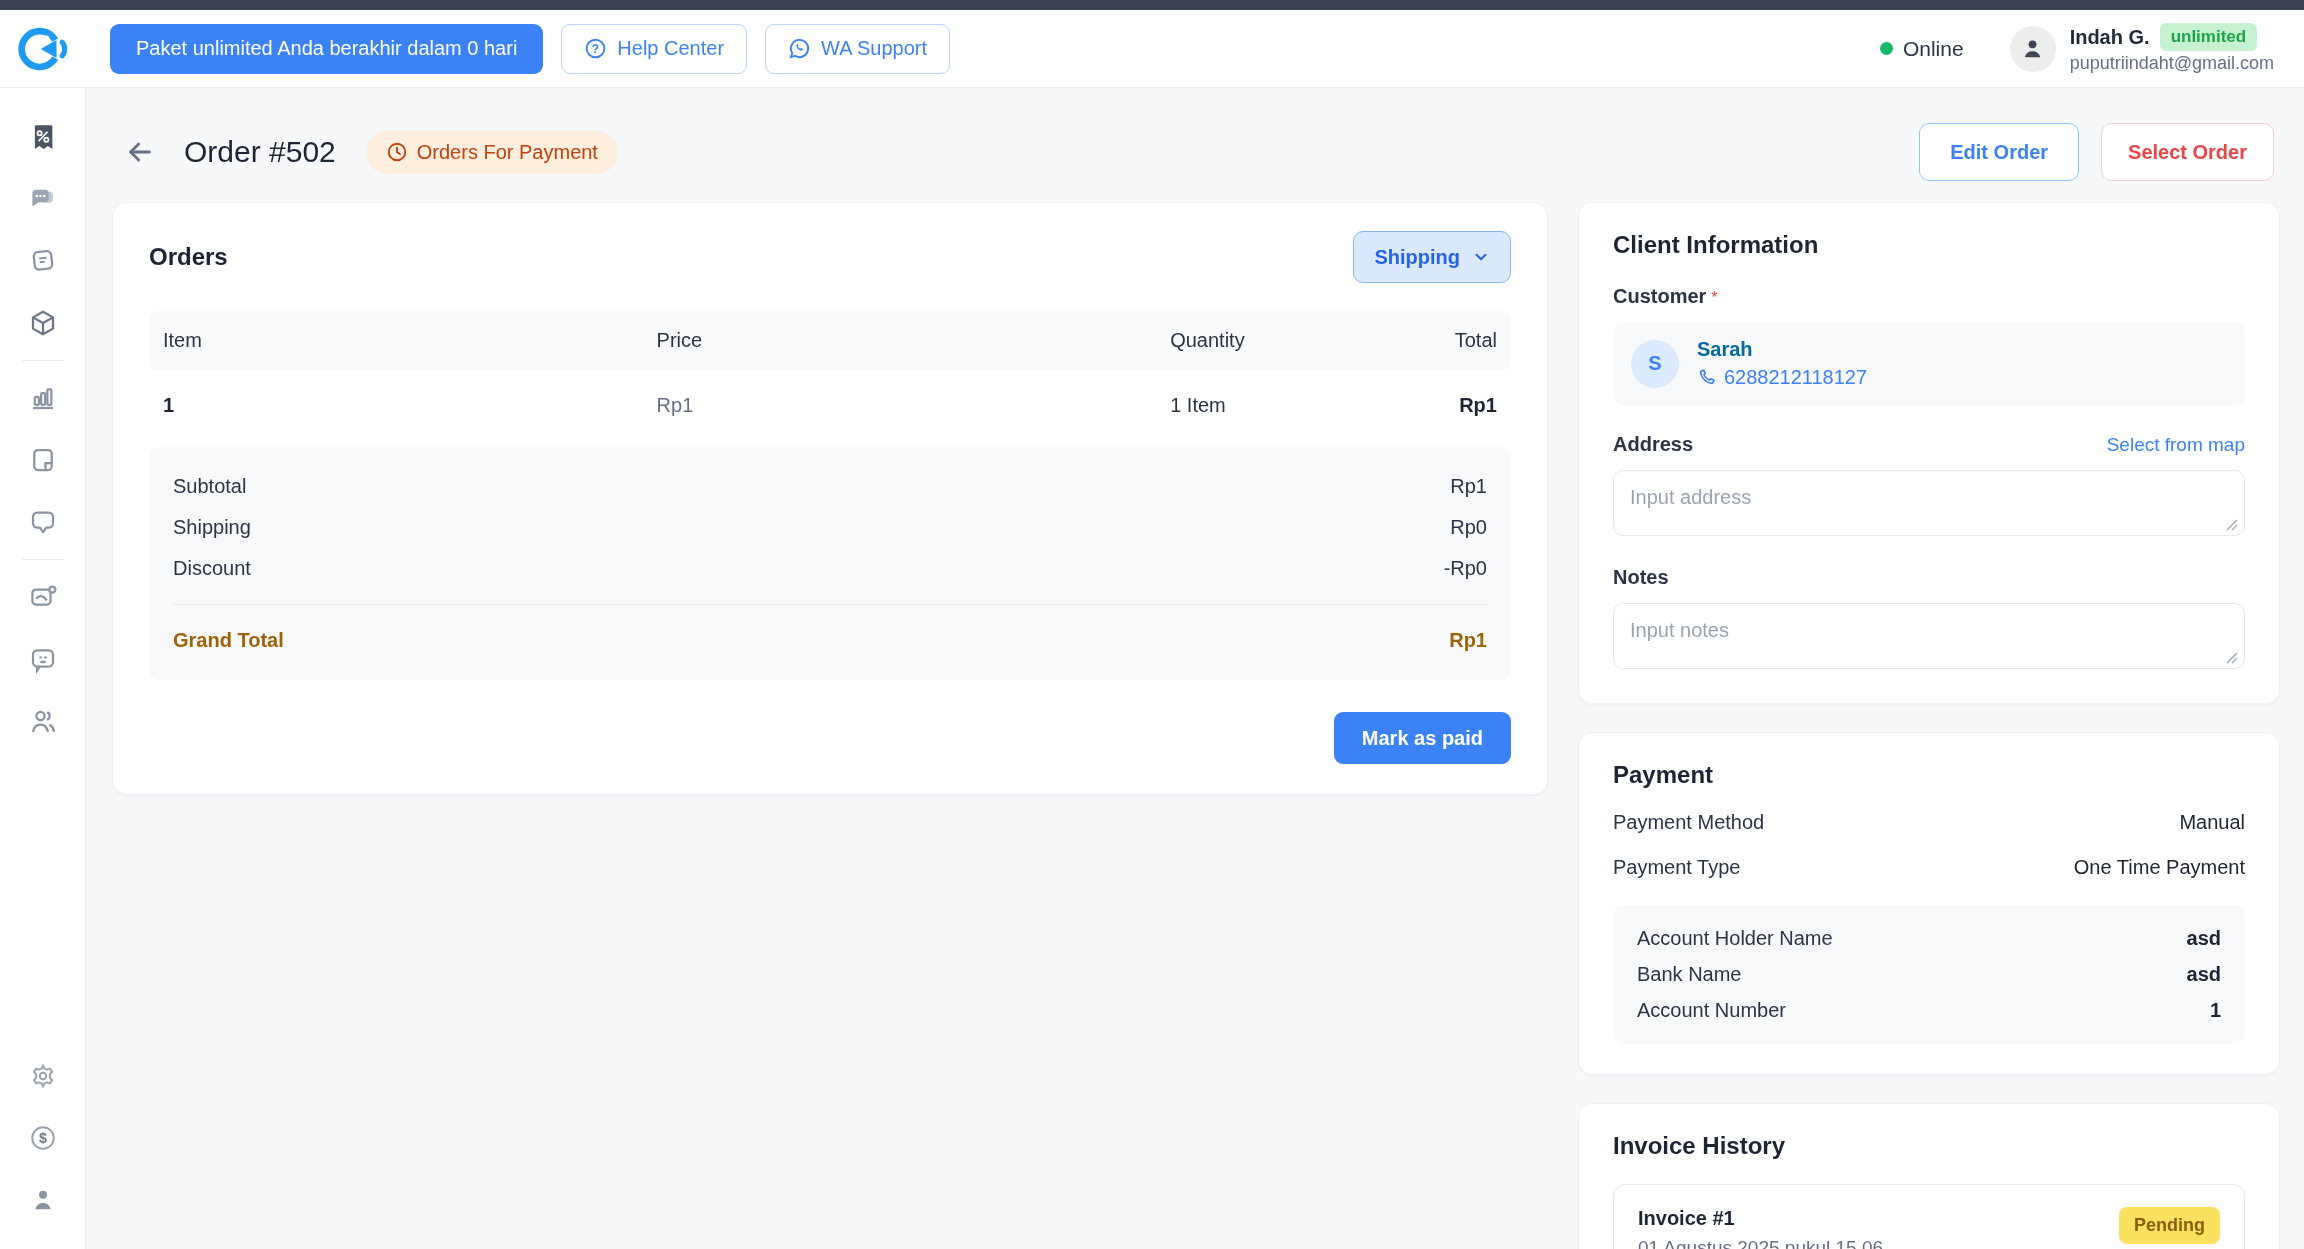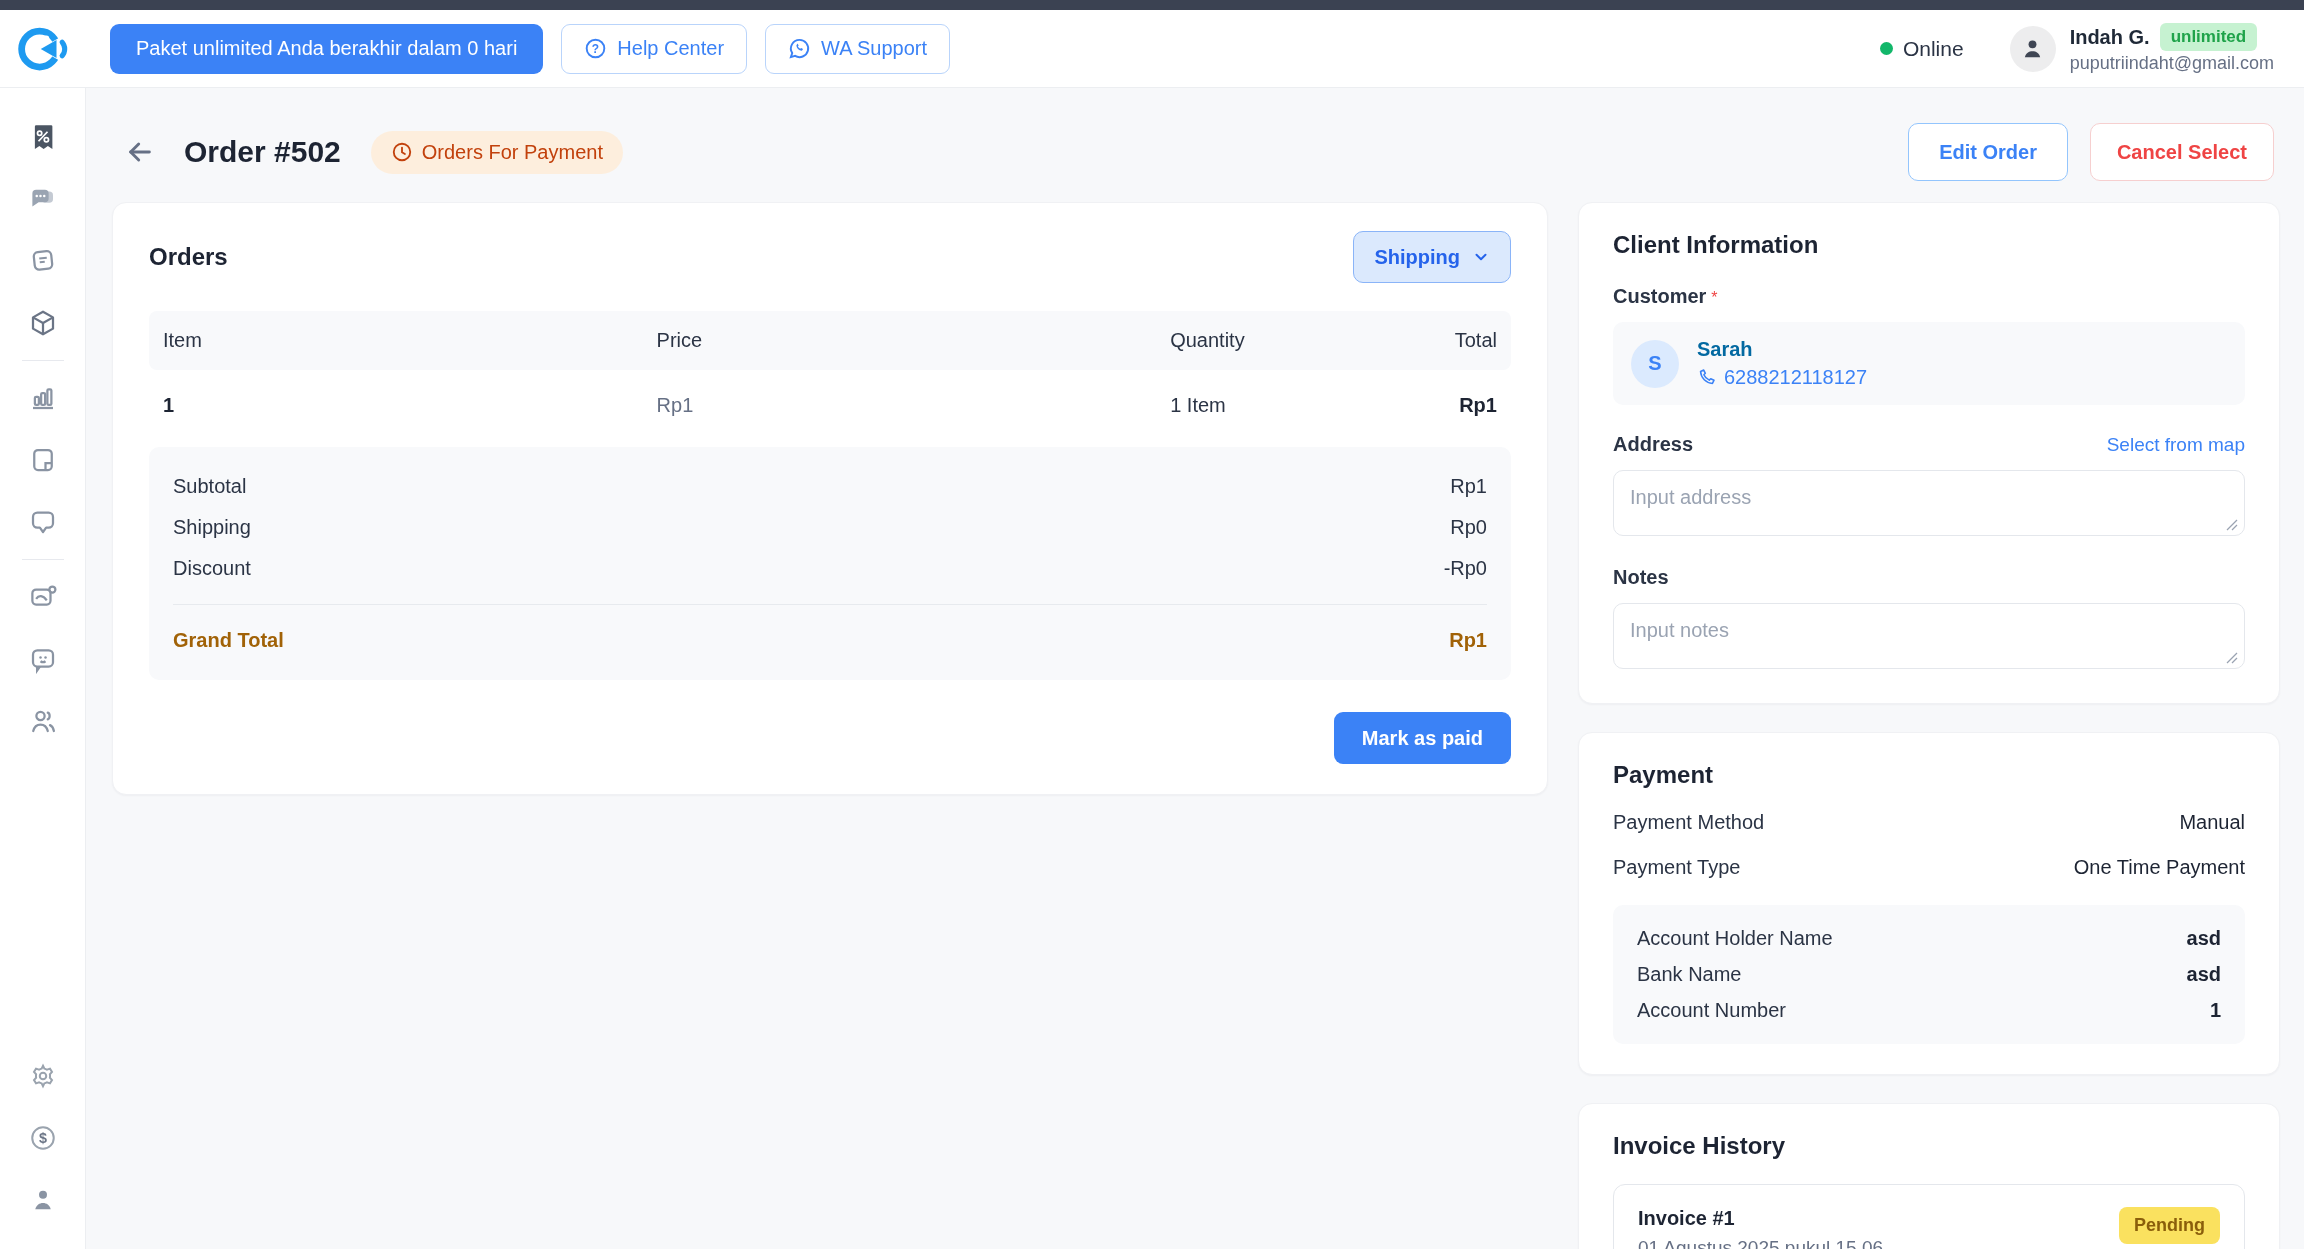--- a/index.html
+++ b/index.html
@@ -29,21 +29,21 @@
   .sidebar{width:86px;background:#fff;border-right:1px solid #eceef1;box-sizing:border-box;
            display:flex;flex-direction:column;align-items:center;padding:26px 0 26px;}
   .side-item{width:46px;height:46px;display:flex;align-items:center;justify-content:center;border-radius:10px;cursor:pointer;}
   .side-group{display:flex;flex-direction:column;gap:16px;align-items:center;}
   .side-divider{width:42px;height:1px;background:#e7e9ee;margin:14px 0;}
   .side-spacer{flex:1;}
   .content{flex:1;box-sizing:border-box;padding:22px 24px 0 26px;}
   
   .page-header{display:flex;align-items:center;height:84px;padding:0 6px;}
   .back-btn{width:44px;height:44px;display:flex;align-items:center;justify-content:center;cursor:pointer;}
-  .page-title{font-size:30px;font-weight:700;color:#1d2433;margin:0 0 0 22px;}
+  .page-title{font-size:30px;font-weight:400;color:#1d2433;margin:0 0 0 22px;}
   .status-badge{display:inline-flex;align-items:center;gap:9px;background:#fdeedd;color:#c2410c;
                 font-size:20px;font-weight:500;border-radius:999px;padding:10px 20px;margin-left:30px;}
   .edit-btn{background:#fff;border:1px solid #93c5fd;color:#3b82f6;font-size:20px;font-weight:600;
             border-radius:10px;height:58px;padding:0 30px;}
   .cancel-btn{background:#fff;border:1px solid #f6cfcf;color:#ef4444;font-size:20px;font-weight:600;
               border-radius:10px;height:58px;padding:0 26px;margin-left:22px;}
   
   .columns{display:flex;gap:30px;margin-top:8px;align-items:flex-start;}
   .left-col{width:1436px;box-sizing:border-box;}
   .right-col{width:702px;display:flex;flex-direction:column;gap:28px;}
@@ -276,21 +276,21 @@
         <h1 class="page-title">Order #502</h1>
         <span class="status-badge">
           <svg width="22" height="22" viewBox="0 0 24 24" fill="none" stroke="#c2410c" stroke-width="2" stroke-linecap="round">
             <circle cx="12" cy="12" r="9"></circle>
               <path d="M12 7.2v5l3.2 2"></path>
           </svg>
           <span>Orders For Payment</span>
         </span>
         <div class="topbar-spacer"></div>
         <button class="btn edit-btn">Edit Order</button>
-        <button class="btn cancel-btn">Cancel Select</button>
+        <button class="btn cancel-btn">Select Order</button>
       </div>
 
       <div class="columns">
 
         <div class="card left-col orders-card">
           <div class="orders-head">
             <h2 class="card-title">Orders</h2>
             <button class="btn shipping-btn">
               <span>Shipping</span>
               <svg width="18" height="18" viewBox="0 0 24 24" fill="none" stroke="#2563eb" stroke-width="2.6" stroke-linecap="round" stroke-linejoin="round">

